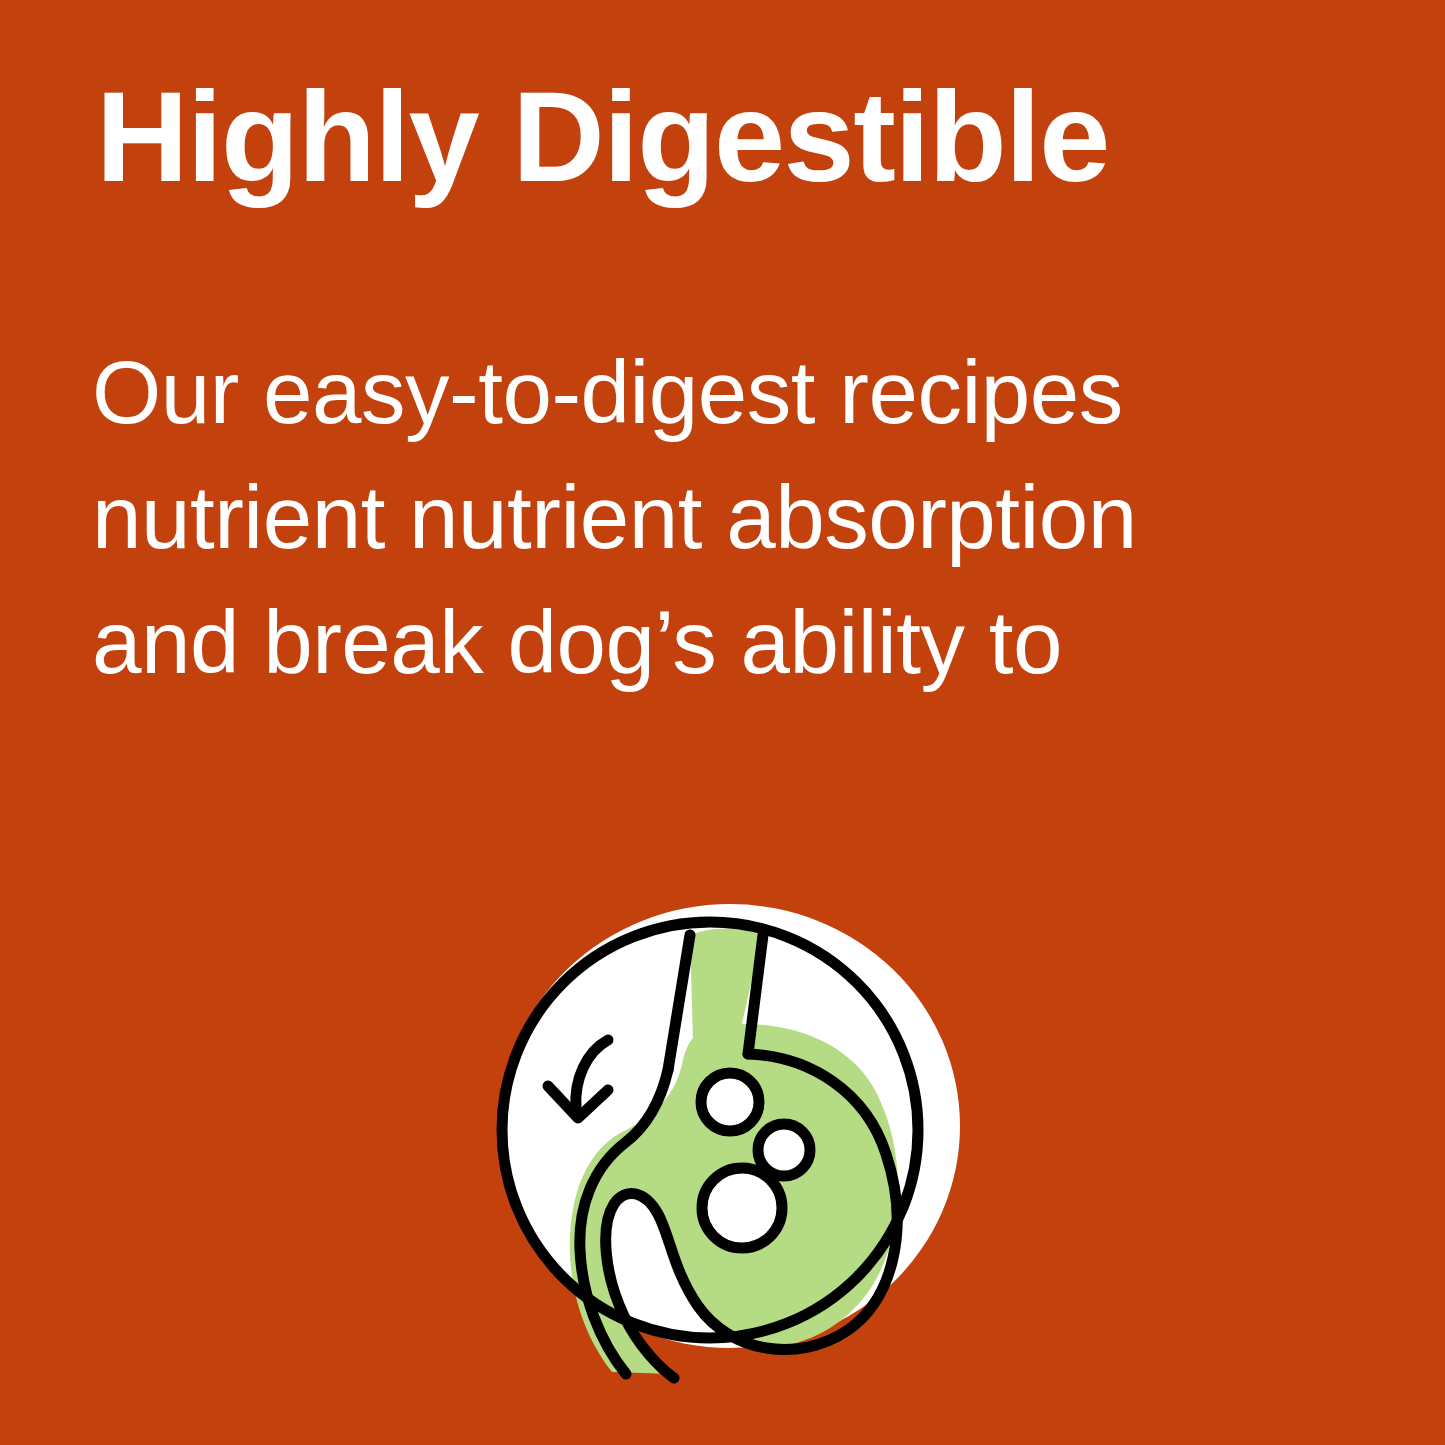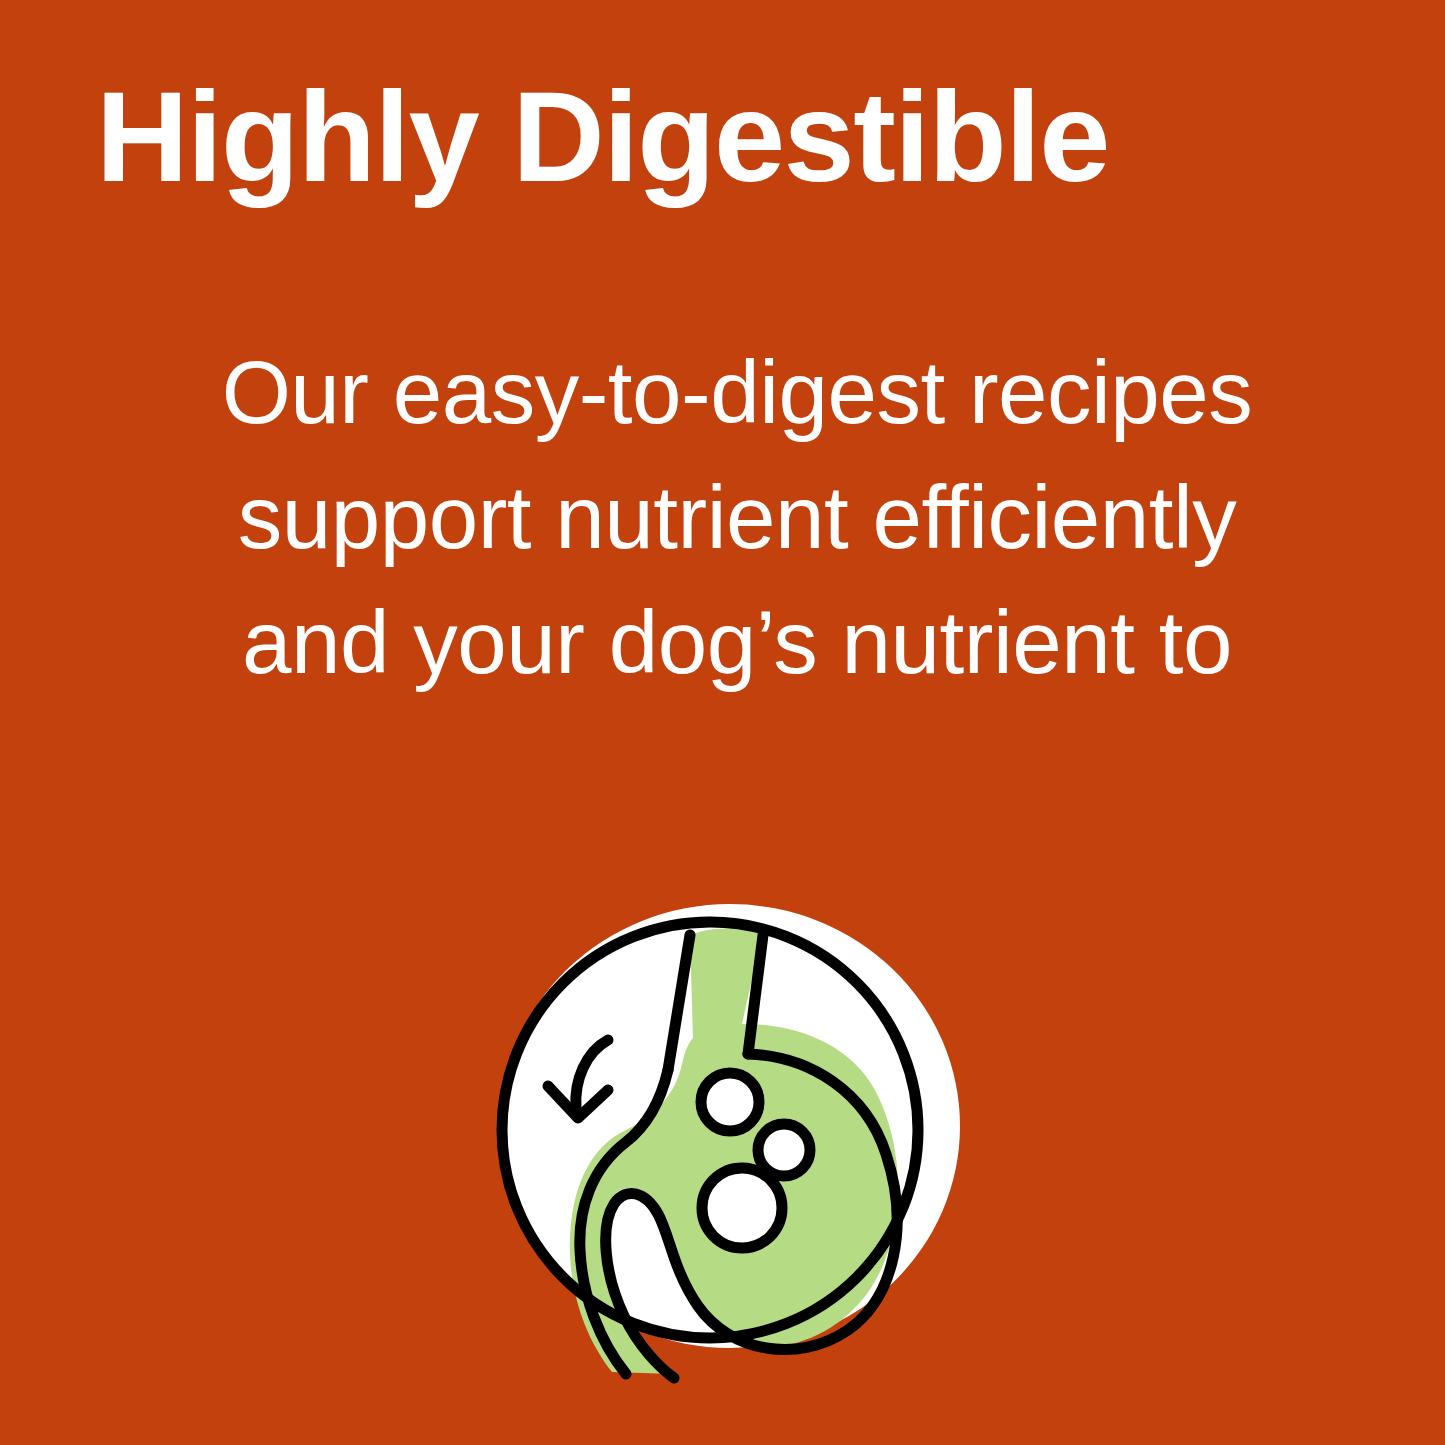--- a/index.html
+++ b/index.html
@@ -43,21 +43,20 @@
     left: 92px;
     top: 330px;
     width: 1290px;
     margin: 0;
     color: #ffffff;
     font-family: "Liberation Sans", sans-serif;
     font-weight: 400;
     font-size: 89px;
     line-height: 125px;
     letter-spacing: -0.5px;
-    text-align: center;
   }
   .bodycopy .line {
     display: block;
     white-space: nowrap;
   }
 
   .icon-wrap {
     position: absolute;
     left: 462px;
     top: 878px;
@@ -72,22 +71,22 @@
 </style>
 </head>
 <body>
 
 <div class="panel">
 
   <h1 class="headline">Highly Digestible</h1>
 
   <p class="bodycopy">
     <span class="line">Our easy-to-digest recipes</span>
-    <span class="line">support nutrient efficiently</span>
-    <span class="line">and your dog’s nutrient to</span>
+    <span class="line">nutrient nutrient absorption</span>
+    <span class="line">and break dog’s ability to</span>
   </p>
 
   <div class="icon-wrap">
     <svg viewBox="0 0 522 522" xmlns="http://www.w3.org/2000/svg" aria-hidden="true">
 
       <ellipse cx="268" cy="248" rx="230" ry="222" fill="#ffffff"></ellipse>
 
       <g>
         <path fill="#b5dc85" d="M228,58 C236,52 262,48 282,52 L300,56 L268,200 L232,196 Z"></path>
         <path fill="#b5dc85" d="M246,150

